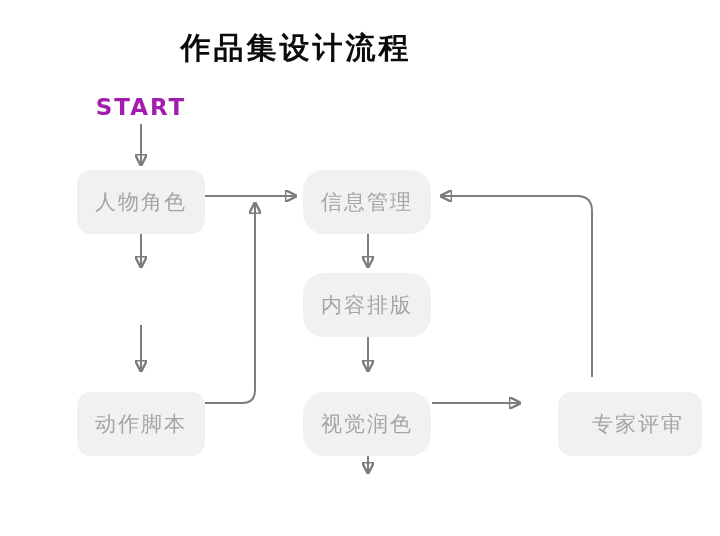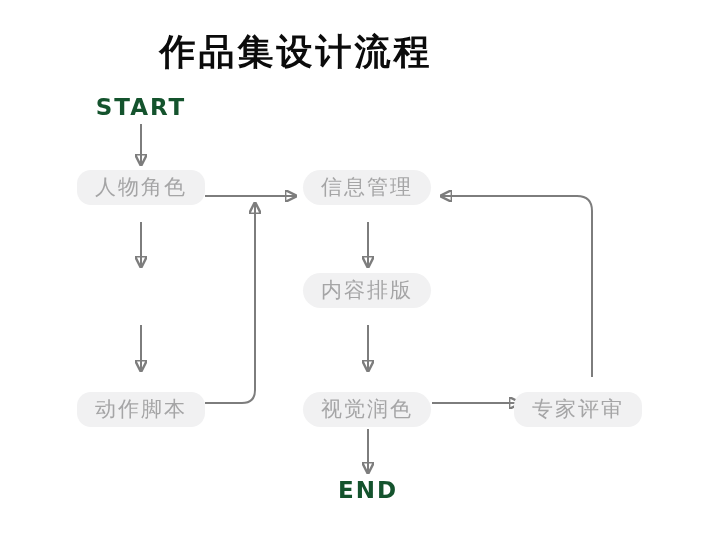--- a/index.html
+++ b/index.html
@@ -14,60 +14,60 @@
     height: 536px;
     background: #ffffff;
     overflow: hidden;
   }
   .diagram-title {
     position: absolute;
     left: 0;
     top: 28px;
     width: 592px;
     text-align: center;
-    font-size: 36px;
+    font-size: 30px;
     font-weight: 800;
     color: #0b0b0b;
     letter-spacing: 3px;
   }
   .terminal-label {
     position: absolute;
     font-size: 23px;
     font-weight: 800;
-    color: #14532d;
+    color: #a21caf;
     letter-spacing: 2px;
     text-align: center;
   }
   .start-label {
     left: 77px;
     top: 94px;
     width: 128px;
   }
   .end-label {
     left: 304px;
     top: 477px;
     width: 128px;
   }
   .node {
     position: absolute;
     width: 128px;
-    height: 35px;
+    height: 64px;
     background: #f1f1f2;
     border-radius: 14px;
     color: #a5a5a6;
     font-size: 21px;
     letter-spacing: 2px;
     display: flex;
     align-items: center;
     justify-content: center;
     line-height: 1;
   }
   .col-left   { left: 77px; }
   .col-mid    { left: 303px; border-radius: 21px; }
-  .col-right  { left: 514px; }
+  .col-right  { left: 558px; padding-left: 16px; }
   .row-1 { top: 170px; }
   .row-2 { top: 273px; }
   .row-3 { top: 377px; margin-top: 15px; }
   .edges {
     position: absolute;
     left: 0;
     top: 0;
     width: 720px;
     height: 536px;
     pointer-events: none;
@@ -111,15 +111,14 @@
   <div class="node col-left row-3">动作脚本</div>
 
   <div class="node col-mid row-1">信息管理</div>
 
   <div class="node col-mid row-2">内容排版</div>
 
   <div class="node col-mid row-3">视觉润色</div>
 
   <div class="node col-right row-3">专家评审</div>
 
-  <div class="terminal-label end-label">END</div>
 
 </div>
 
 </body></html>

